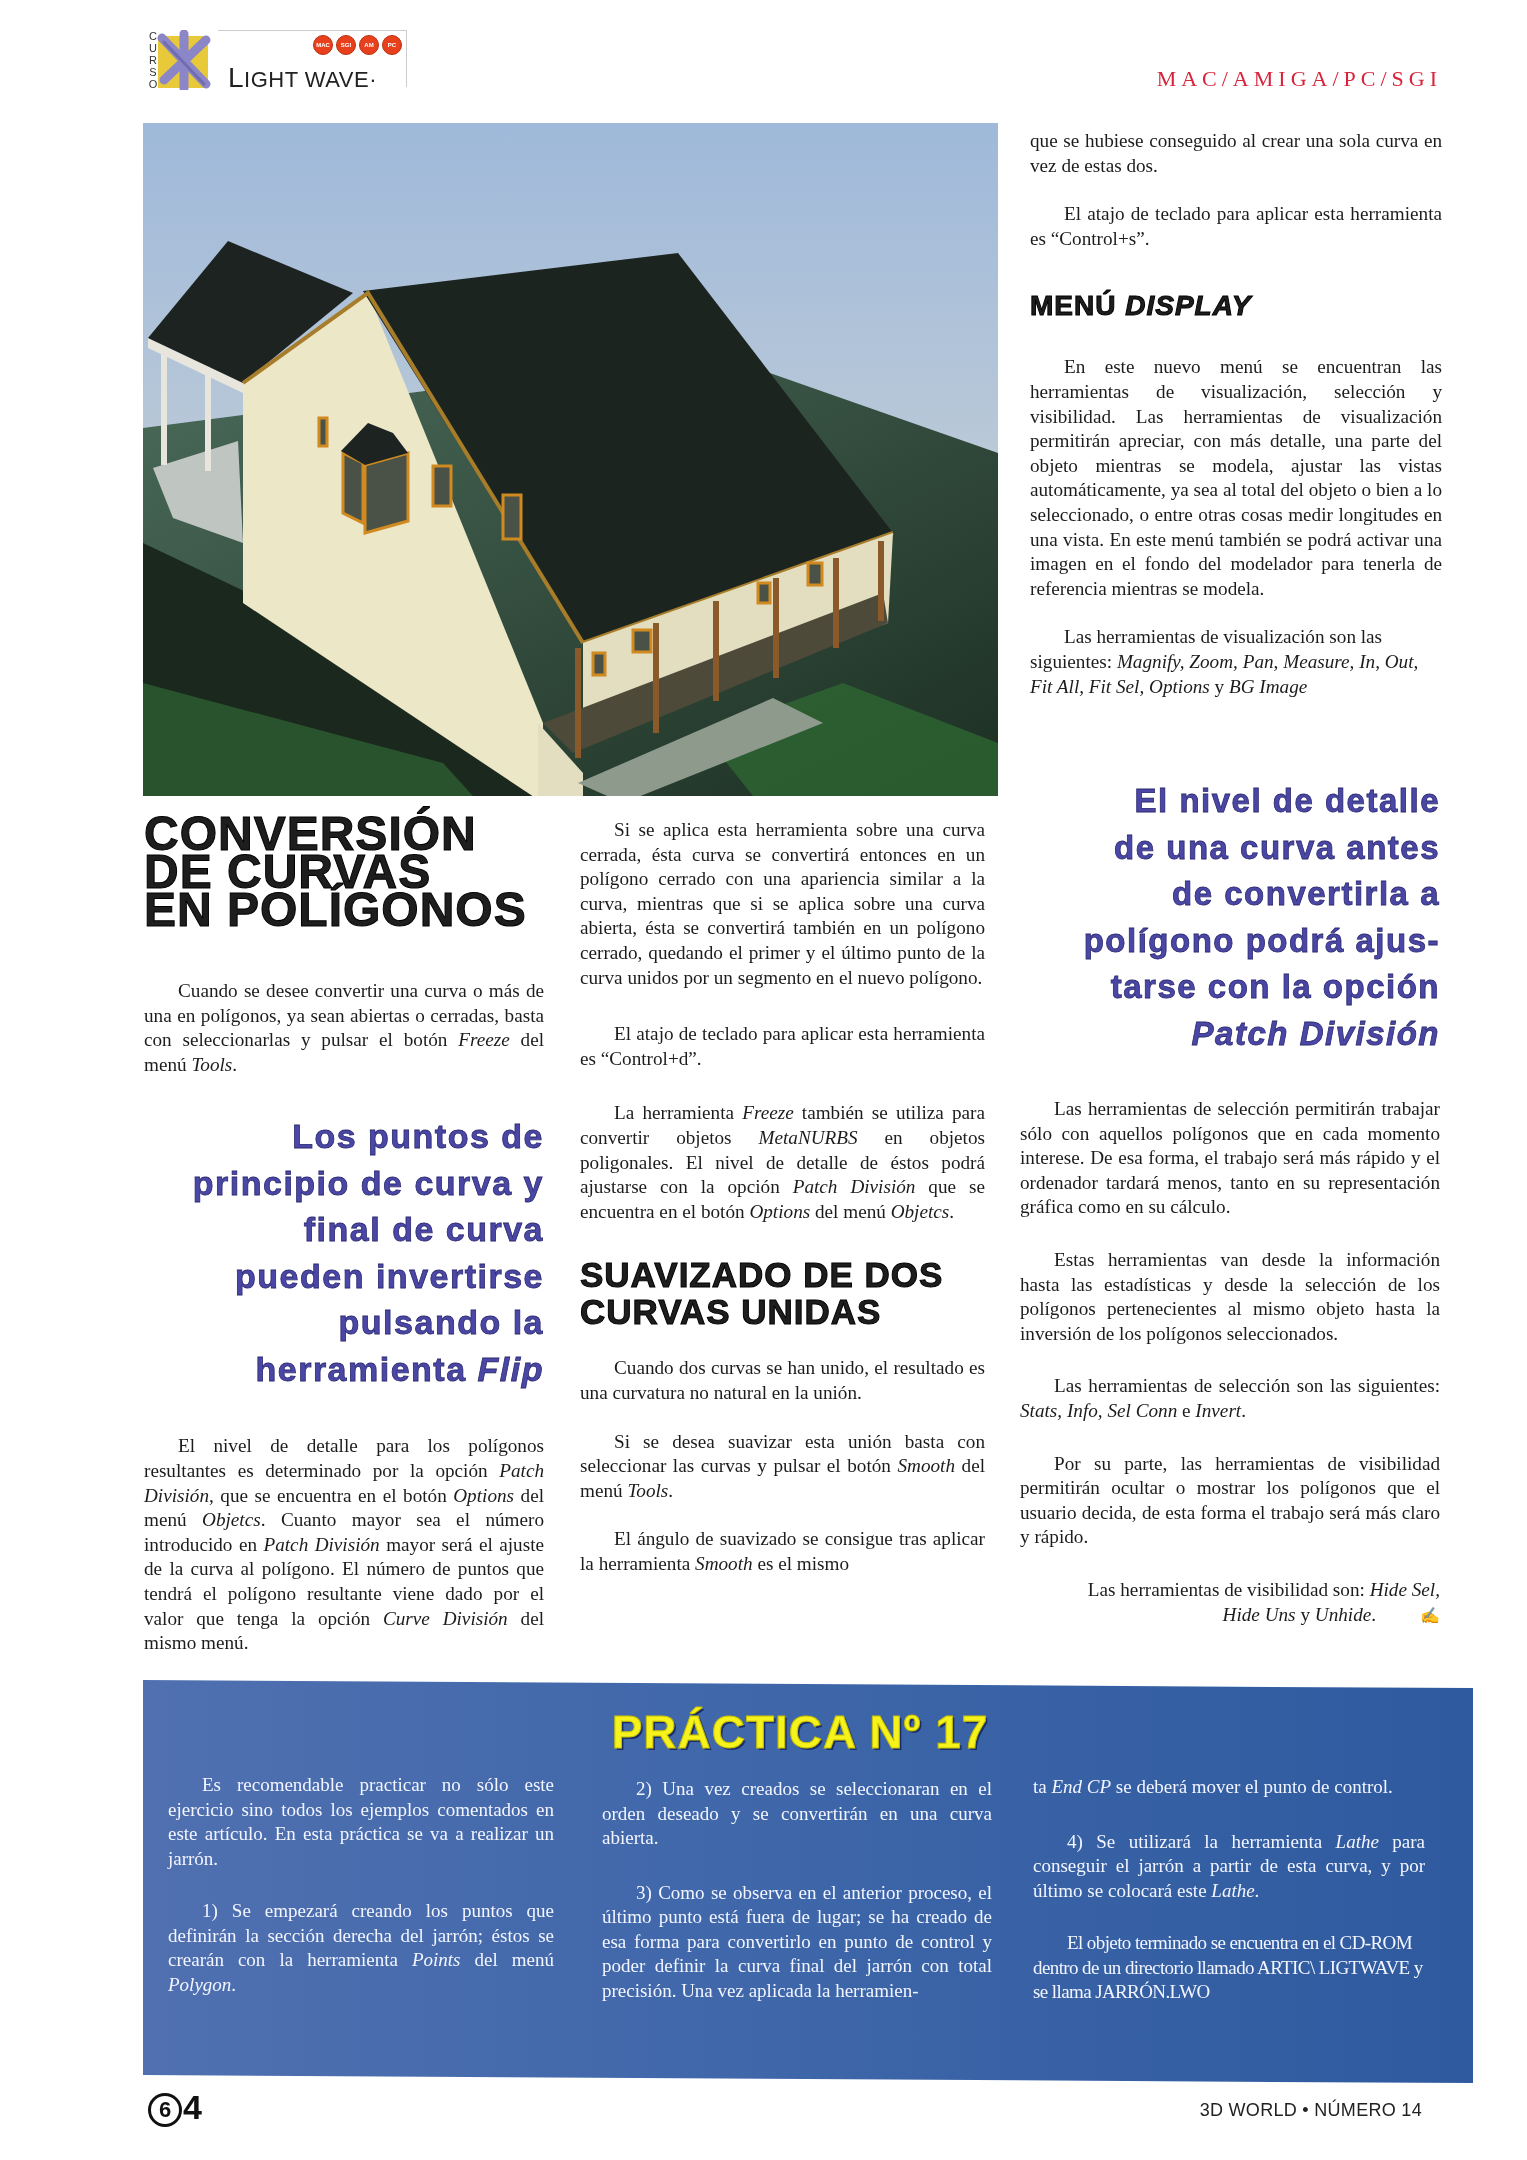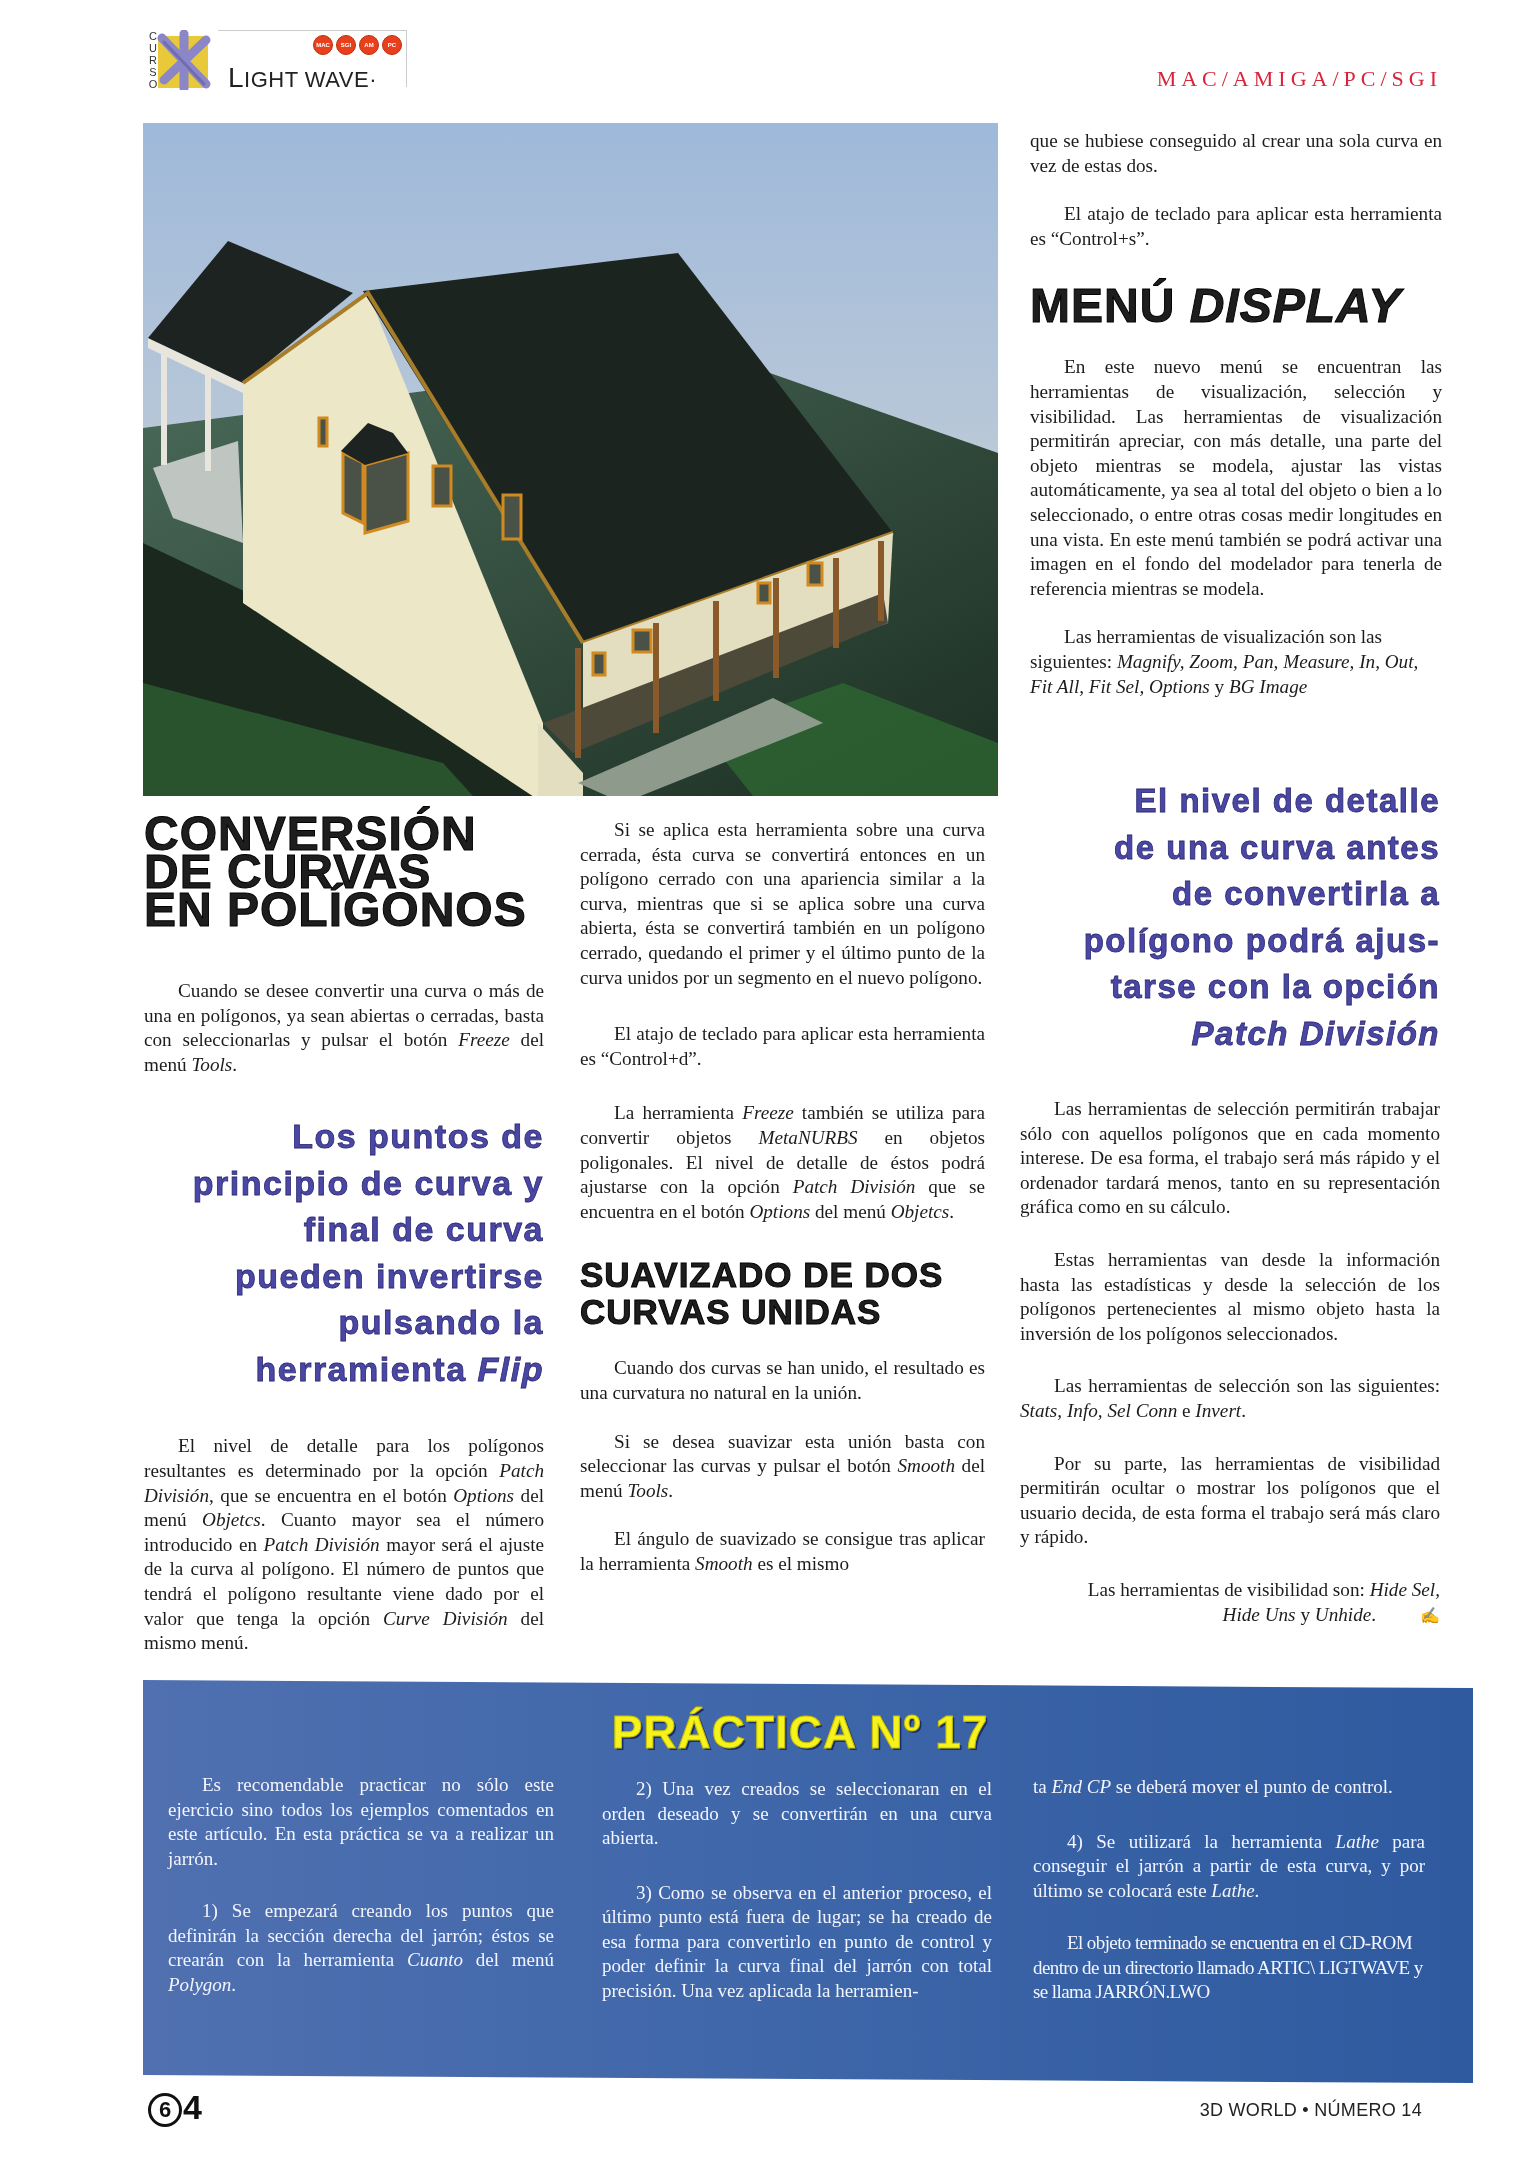--- a/index.html
+++ b/index.html
@@ -140,21 +140,21 @@
       <rect x="615" y="460" width="12" height="20"></rect>
       <rect x="665" y="440" width="14" height="22"></rect>
     </g>
     <polygon points="198,328 225,300 250,310 265,330 222,342" fill="#1c2320"></polygon>
   </svg>
 </div>
 
 <div class="col" style="left:1030px; top:129px; width:412px;">
   <p class="noindent">que se hubiese conseguido al crear una sola curva en vez de estas dos.</p>
   <p style="margin-bottom:34px;">El atajo de teclado para aplicar esta herramienta es “Control+s”.</p>
-  <h2 class="h-black" style="font-size:48px; line-height:42px; margin-bottom:28px;">
+  <h2 class="h-black" style="font-size:28px; line-height:42px; margin-bottom:28px;">
     <span>MENÚ</span> <em>DISPLAY</em>
   </h2>
   <p>En este nuevo menú se encuentran las herramientas de visualización, selección y visibilidad. Las herramientas de visualización permitirán apreciar, con más detalle, una parte del objeto mientras se modela, ajustar las vistas automáticamente, ya sea al total del objeto o bien a lo seleccionado, o entre otras cosas medir longitudes en una vista. En este menú también se podrá activar una imagen en el fondo del modelador para tenerla de referencia mientras se modela.</p>
   <p style="text-align:left;">
     <span>Las herramientas de visualización son las siguientes: </span><em>Magnify, Zoom, Pan, Measure, In, Out, Fit All, Fit Sel, Options</em><span> y </span><em>BG Image</em>
   </p>
 </div>
 
 <div class="col" style="left:144px; top:815px; width:400px;">
   <h2 class="h-black" style="font-size:48px; line-height:38px; margin-bottom:50px;">
@@ -216,21 +216,21 @@
     <span>Las herramientas de visibilidad son: </span><em>Hide Sel, Hide Uns</em><span> y </span><em>Unhide</em><span>.</span><span class="end-icon">✍</span>
   </p>
 </div>
 
 <div class="abs practice"></div>
 <div class="abs practice-title">PRÁCTICA Nº 17</div>
 
 <div class="pcol" style="left:168px; top:1773px; width:386px;">
   <p style="margin-bottom:28px;">Es recomendable practicar no sólo este ejercicio sino todos los ejemplos comentados en este artículo. En esta práctica se va a realizar un jarrón.</p>
   <p>
-    <span>1) Se empezará creando los puntos que definirán la sección derecha del jarrón; éstos se crearán con la herramienta </span><em>Cuanto</em><span> del menú </span><em>Polygon</em><span>.</span>
+    <span>1) Se empezará creando los puntos que definirán la sección derecha del jarrón; éstos se crearán con la herramienta </span><em>Points</em><span> del menú </span><em>Polygon</em><span>.</span>
   </p>
 </div>
 
 <div class="pcol" style="left:602px; top:1777px; width:390px;">
   <p style="margin-bottom:30px;">2) Una vez creados se seleccionaran en el orden deseado y se convertirán en una curva abierta.</p>
   <p>3) Como se observa en el anterior proceso, el último punto está fuera de lugar; se ha creado de esa forma para convertirlo en punto de control y poder definir la curva final del jarrón con total precisión. Una vez aplicada la herramien-</p>
 </div>
 
 <div class="pcol" style="left:1033px; top:1775px; width:392px;">
   <p class="noindent" style="margin-bottom:30px;">

